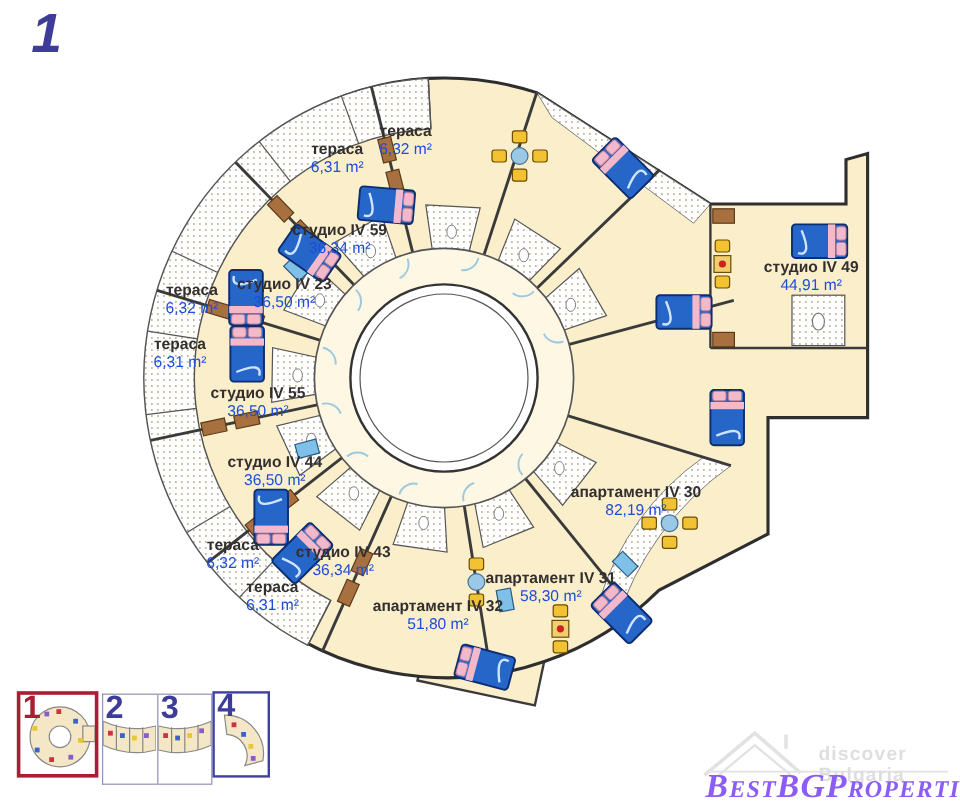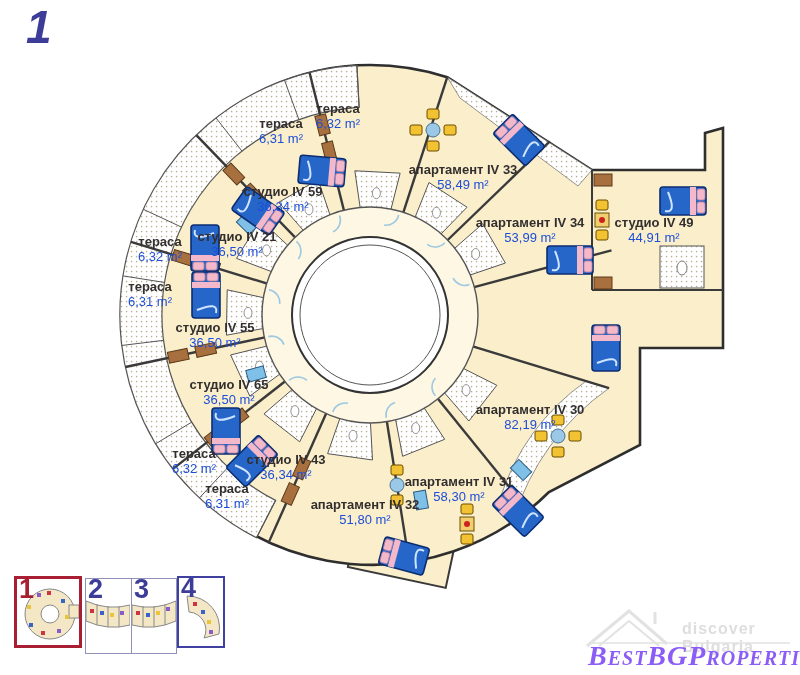--- a/index.html
+++ b/index.html
@@ -274,37 +274,37 @@
       </div>
       <div class="unit-label" style="left: 281px; top: 116px;">
         <div class="u-name">тераса</div>
         <div class="u-area">6,31 m²</div>
       </div>
       <div class="unit-label" style="left: 283px; top: 184px;">
         <div class="u-name">студио IV 59</div>
         <div class="u-area">36,34 m²</div>
       </div>
       <div class="unit-label" style="left: 237px; top: 229px;">
-        <div class="u-name">студио IV 21</div>
+        <div class="u-name">студио IV 23</div>
         <div class="u-area">36,50 m²</div>
       </div>
       <div class="unit-label" style="left: 160px; top: 234px;">
         <div class="u-name">тераса</div>
         <div class="u-area">6,32 m²</div>
       </div>
       <div class="unit-label" style="left: 150px; top: 279px;">
         <div class="u-name">тераса</div>
         <div class="u-area">6,31 m²</div>
       </div>
       <div class="unit-label" style="left: 215px; top: 320px;">
         <div class="u-name">студио IV 55</div>
         <div class="u-area">36,50 m²</div>
       </div>
       <div class="unit-label" style="left: 229px; top: 377px;">
-        <div class="u-name">студио IV 65</div>
+        <div class="u-name">студио IV 44</div>
         <div class="u-area">36,50 m²</div>
       </div>
       <div class="unit-label" style="left: 194px; top: 446px;">
         <div class="u-name">тераса</div>
         <div class="u-area">6,32 m²</div>
       </div>
       <div class="unit-label" style="left: 227px; top: 481px;">
         <div class="u-name">тераса</div>
         <div class="u-area">6,31 m²</div>
       </div>
@@ -317,29 +317,21 @@
         <div class="u-area">51,80 m²</div>
       </div>
       <div class="unit-label" style="left: 459px; top: 474px;">
         <div class="u-name">апартамент IV 31</div>
         <div class="u-area">58,30 m²</div>
       </div>
       <div class="unit-label" style="left: 530px; top: 402px;">
         <div class="u-name">апартамент IV 30</div>
         <div class="u-area">82,19 m²</div>
       </div>
-      <div class="unit-label" style="left: 463px; top: 162px;">
-        <div class="u-name">апартамент IV 33</div>
-        <div class="u-area">58,49 m²</div>
-      </div>
-      <div class="unit-label" style="left: 530px; top: 215px;">
-        <div class="u-name">апартамент IV 34</div>
-        <div class="u-area">53,99 m²</div>
-      </div>
-      <div class="unit-label" style="left: 654px; top: 215px;">
+      <div class="unit-label" style="left: 676px; top: 215px;">
         <div class="u-name">студио IV 49</div>
         <div class="u-area">44,91 m²</div>
       </div>
     </div>
 
   <div class="thumbs">
     <div class="thumb" id="t1">
       <span class="tnum">1</span>
       <svg id="m1" width="62" height="66" viewBox="0 0 62 66">
         <circle cx="33" cy="35" r="25" fill="#f3e7c6" stroke="#888"></circle>

